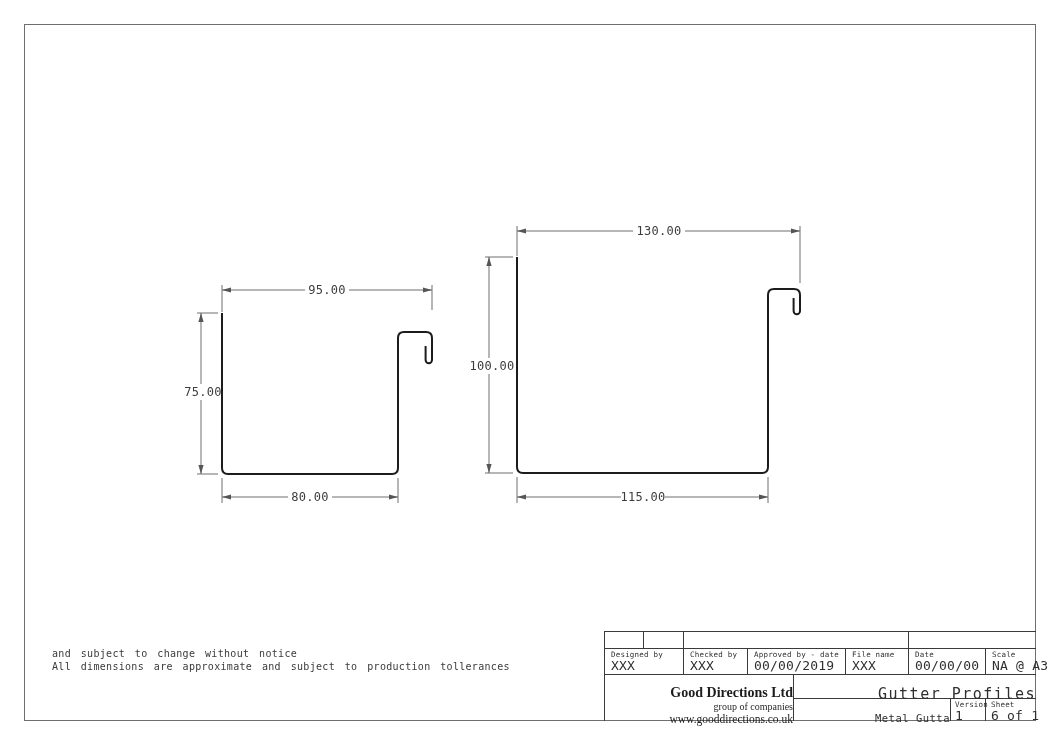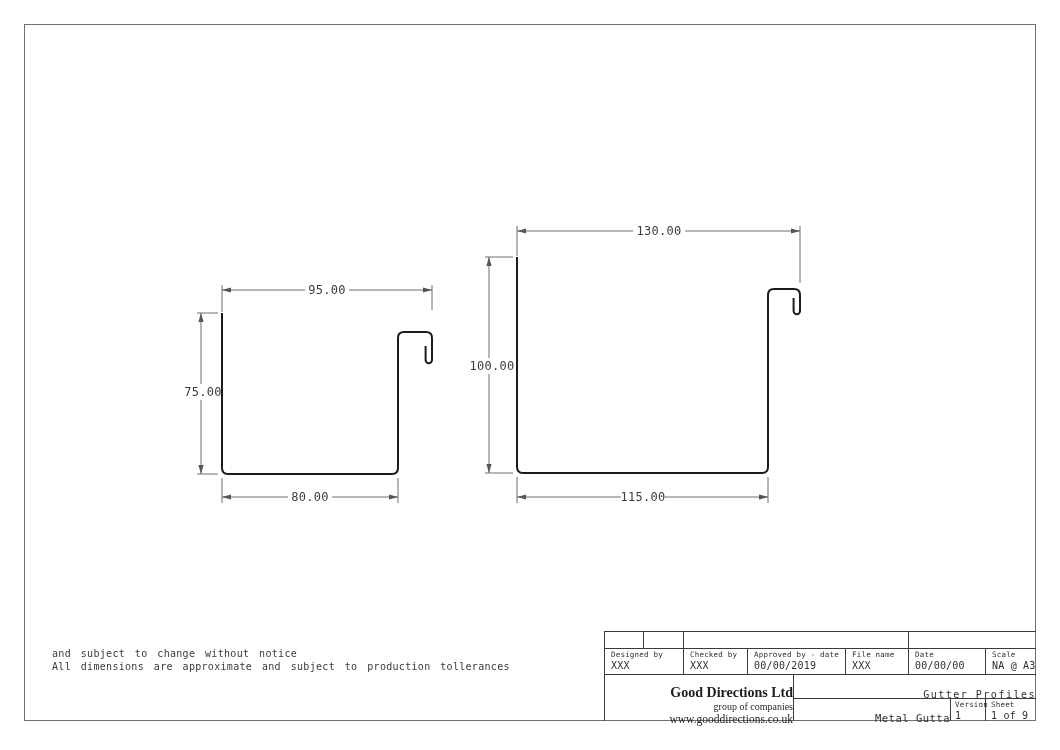--- a/index.html
+++ b/index.html
@@ -12,29 +12,29 @@
   
   #drawing{left:0;top:0;width:1060px;height:750px;}
   .dim-text{font-family:"DejaVu Sans Mono",monospace;font-size:12px;fill:#3c3c3c;letter-spacing:.3px;}
   
   #disclaimer{left:52px;top:648px;font-size:10px;line-height:12.5px;
               letter-spacing:.3px;word-spacing:3.5px;color:#3a3a3a;white-space:nowrap;}
   
   .tb-line{position:absolute;background:#3a3a3a;}
   .tb-cell{position:absolute;display:flex;flex-direction:column;justify-content:flex-start;}
   .tb-label{font-size:7.5px;line-height:10px;letter-spacing:.2px;color:#2f2f2f;white-space:nowrap;}
-  .tb-value{font-size:10px;line-height:11px;letter-spacing:.2px;color:#2f2f2f;white-space:nowrap;}
+  .tb-value{font-size:13px;line-height:11px;letter-spacing:.2px;color:#2f2f2f;white-space:nowrap;}
   .center-col{align-items:flex-end;justify-content:center;text-align:center;margin-top:8px;}
   #company-name{font-family:"Liberation Serif","DejaVu Serif",serif;font-size:14px;
                 font-weight:700;line-height:16px;color:#1d1d1d;white-space:nowrap;}
   #company-tagline{font-family:"Liberation Serif","DejaVu Serif",serif;font-size:10px;
                 line-height:11px;color:#2a2a2a;white-space:nowrap;}
   #company-website{font-family:"Liberation Serif","DejaVu Serif",serif;font-size:11.5px;
                 line-height:14px;color:#1d1d1d;white-space:nowrap;}
-  #drawing-title{font-size:10px;letter-spacing:1.5px;color:#2f2f2f;white-space:nowrap;}
+  #drawing-title{font-size:15px;letter-spacing:1.5px;color:#2f2f2f;white-space:nowrap;}
   #drawing-subtitle{font-size:10.5px;letter-spacing:.5px;color:#2f2f2f;white-space:nowrap;}
 </style>
 </head>
 <body>
 
 <div id="page-border" class="abs"></div>
 
 <svg id="drawing" class="abs" viewBox="0 0 1060 750">
 
   <path d="M222 313 V468 Q222 474 228 474 H392 Q398 474 398 468 V338 Q398 332 404 332 H426 Q432 332 432 338 V360 A3.2 3.2 0 0 1 425.6 360 V346" fill="none" stroke="#1c1c1c" stroke-width="2" stroke-linejoin="round"></path>
@@ -155,15 +155,15 @@
   <div class="tb-cell center-col" style="left:793px;top:698px;width:157px;height:23px">
     <div id="drawing-subtitle">Metal Gutta</div>
   </div>
 
   <div class="tb-cell" style="left:955px;top:700px;width:30px;height:20px">
     <div class="tb-label">Version</div>
     <div class="tb-value">1</div>
   </div>
   <div class="tb-cell" style="left:991px;top:700px;width:44px;height:20px">
     <div class="tb-label">Sheet</div>
-    <div class="tb-value">1 of 9</div>
+    <div class="tb-value">6 of 1</div>
   </div>
 </div>
 
 </body></html>

